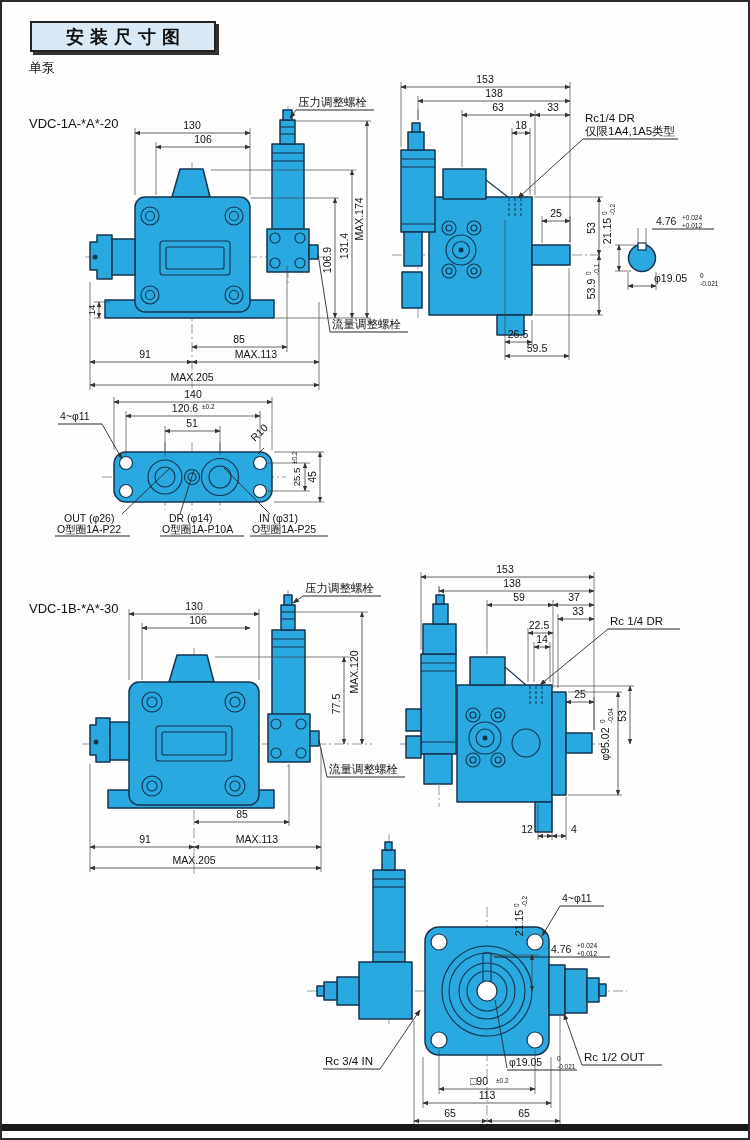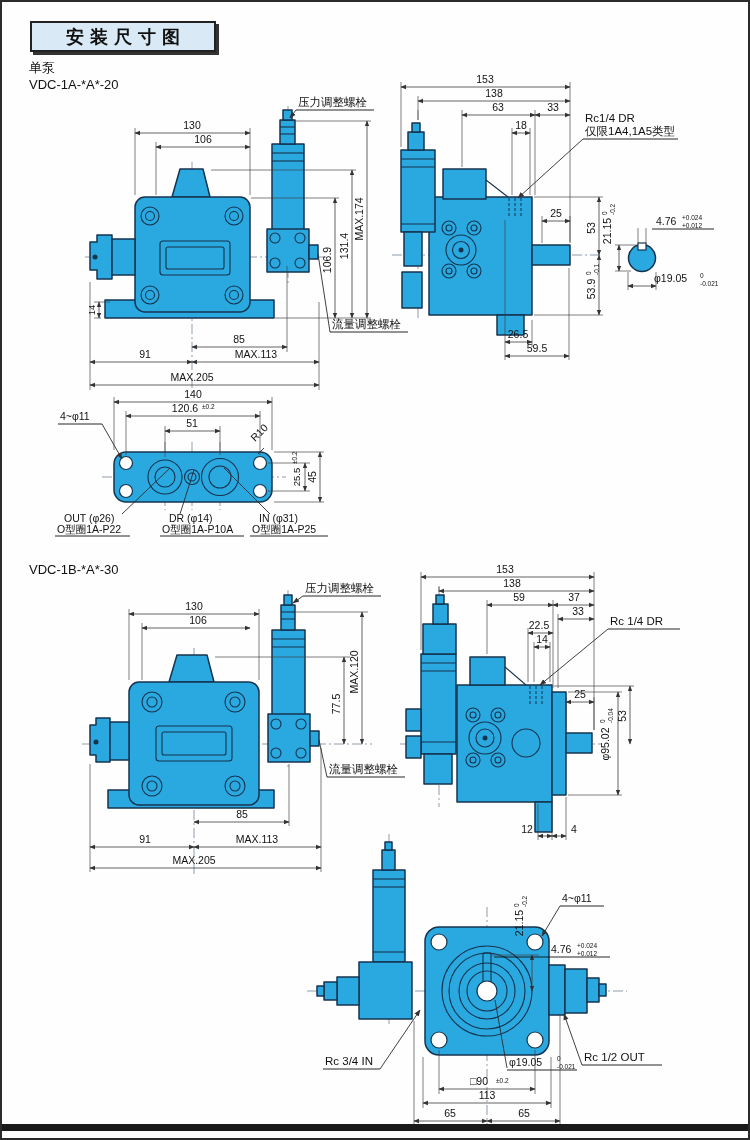--- a/index.html
+++ b/index.html
@@ -1,21 +1,21 @@
 <!DOCTYPE html>
 <html><head>
 <meta charset="utf-8">
 <style>
   html,body{margin:0;padding:0;background:#e9e9e9;}
   .sheet{position:relative;width:750px;height:1140px;background:#fefefe;border:2px solid #2b2b2b;box-sizing:border-box;overflow:hidden;font-family:"Liberation Sans","DejaVu Sans",sans-serif;}
   .bottom-bar{position:absolute;left:0;right:0;top:1122px;height:7px;background:#1a1a1a;}
   .titlebox{position:absolute;left:28px;top:19px;width:182px;height:27px;background:#D9EAF6;border:2px solid #222;box-shadow:3px 3px 0 #333;display:flex;align-items:center;justify-content:center;}
   .titlebox span{font-size:18px;font-weight:bold;letter-spacing:6px;color:#111;padding-left:6px;}
   .subt{position:absolute;left:27px;top:57px;font-size:13px;color:#111;}
-  .model{position:absolute;left:27px;font-size:13px;color:#111;}
+  .model{position:absolute;left:27px;font-size:13px;color:#111;margin-top:39px;}
   .model-a{top:75px;}
   .model-b{top:560px;}
   svg{position:absolute;left:0;top:0;}
   .bl{fill:#2AA9E0;stroke:#14334F;stroke-width:1.5;stroke-linejoin:round;}
   .nf{fill:none;stroke:#14334F;stroke-width:1.1;}
   .wf{fill:#fff;stroke:#14334F;stroke-width:1.2;}
   .df{fill:#14334F;stroke:none;}
   .dim{stroke:#3C3C3C;stroke-width:0.8;fill:none;}
   .ext{stroke:#3C3C3C;stroke-width:0.65;fill:none;}
   .cl{stroke:#5E7386;stroke-width:0.7;fill:none;stroke-dasharray:10 3 2 3;}

